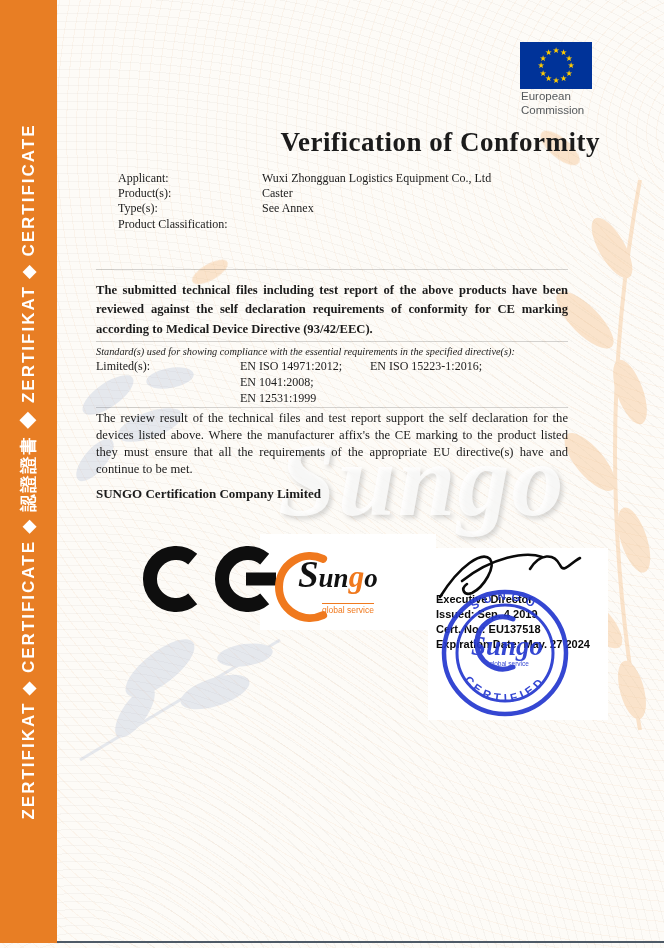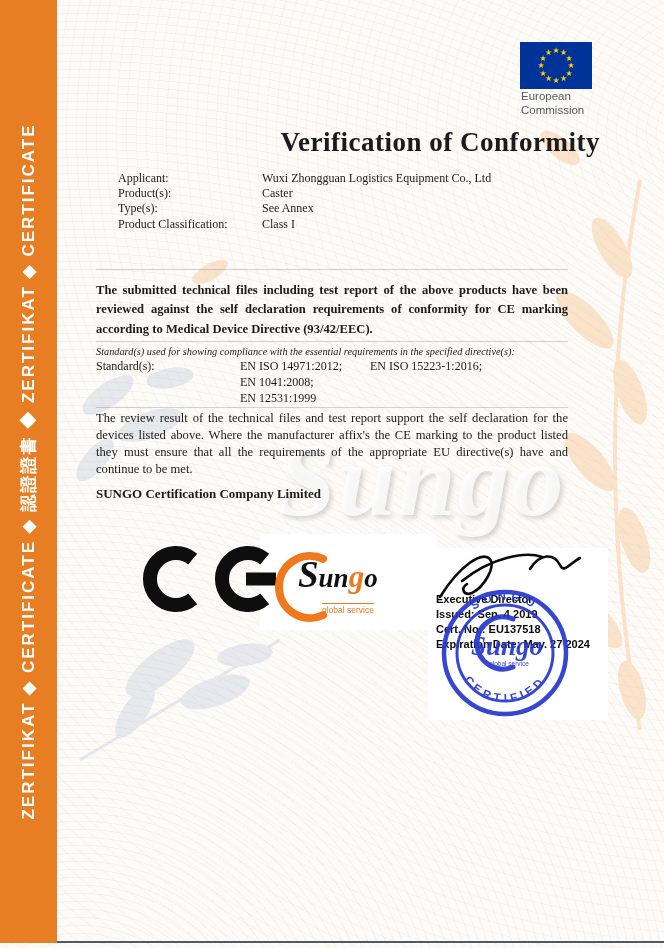--- a/index.html
+++ b/index.html
@@ -144,34 +144,33 @@
     <div class="info-row">
       <span>Product(s):</span>
       <span>Caster</span>
     </div>
     <div class="info-row">
       <span>Type(s):</span>
       <span>See Annex</span>
     </div>
     <div class="info-row">
       <span>Product Classification:</span>
-      <span>Class I</span>
     </div>
   </div>
 
   <div class="divider" style="top:269px"></div>
 
   <div class="statement">The submitted technical files including test report of the above products have been reviewed against the self declaration requirements of conformity for CE marking according to Medical Device Directive (93/42/EEC).</div>
 
   <div class="divider" style="top:341px"></div>
 
   <div class="std-note">Standard(s) used for showing compliance with the essential requirements in the specified directive(s):</div>
   <div class="standards">
     <div class="std-row">
-      <span>Standard(s):</span>
+      <span>Limited(s):</span>
       <span>EN ISO 14971:2012;</span>
       <span>EN ISO 15223-1:2016;</span>
     </div>
     <div class="std-row">
       <span></span>
       <span>EN 1041:2008;</span>
     </div>
     <div class="std-row">
       <span></span>
       <span>EN 12531:1999</span>

